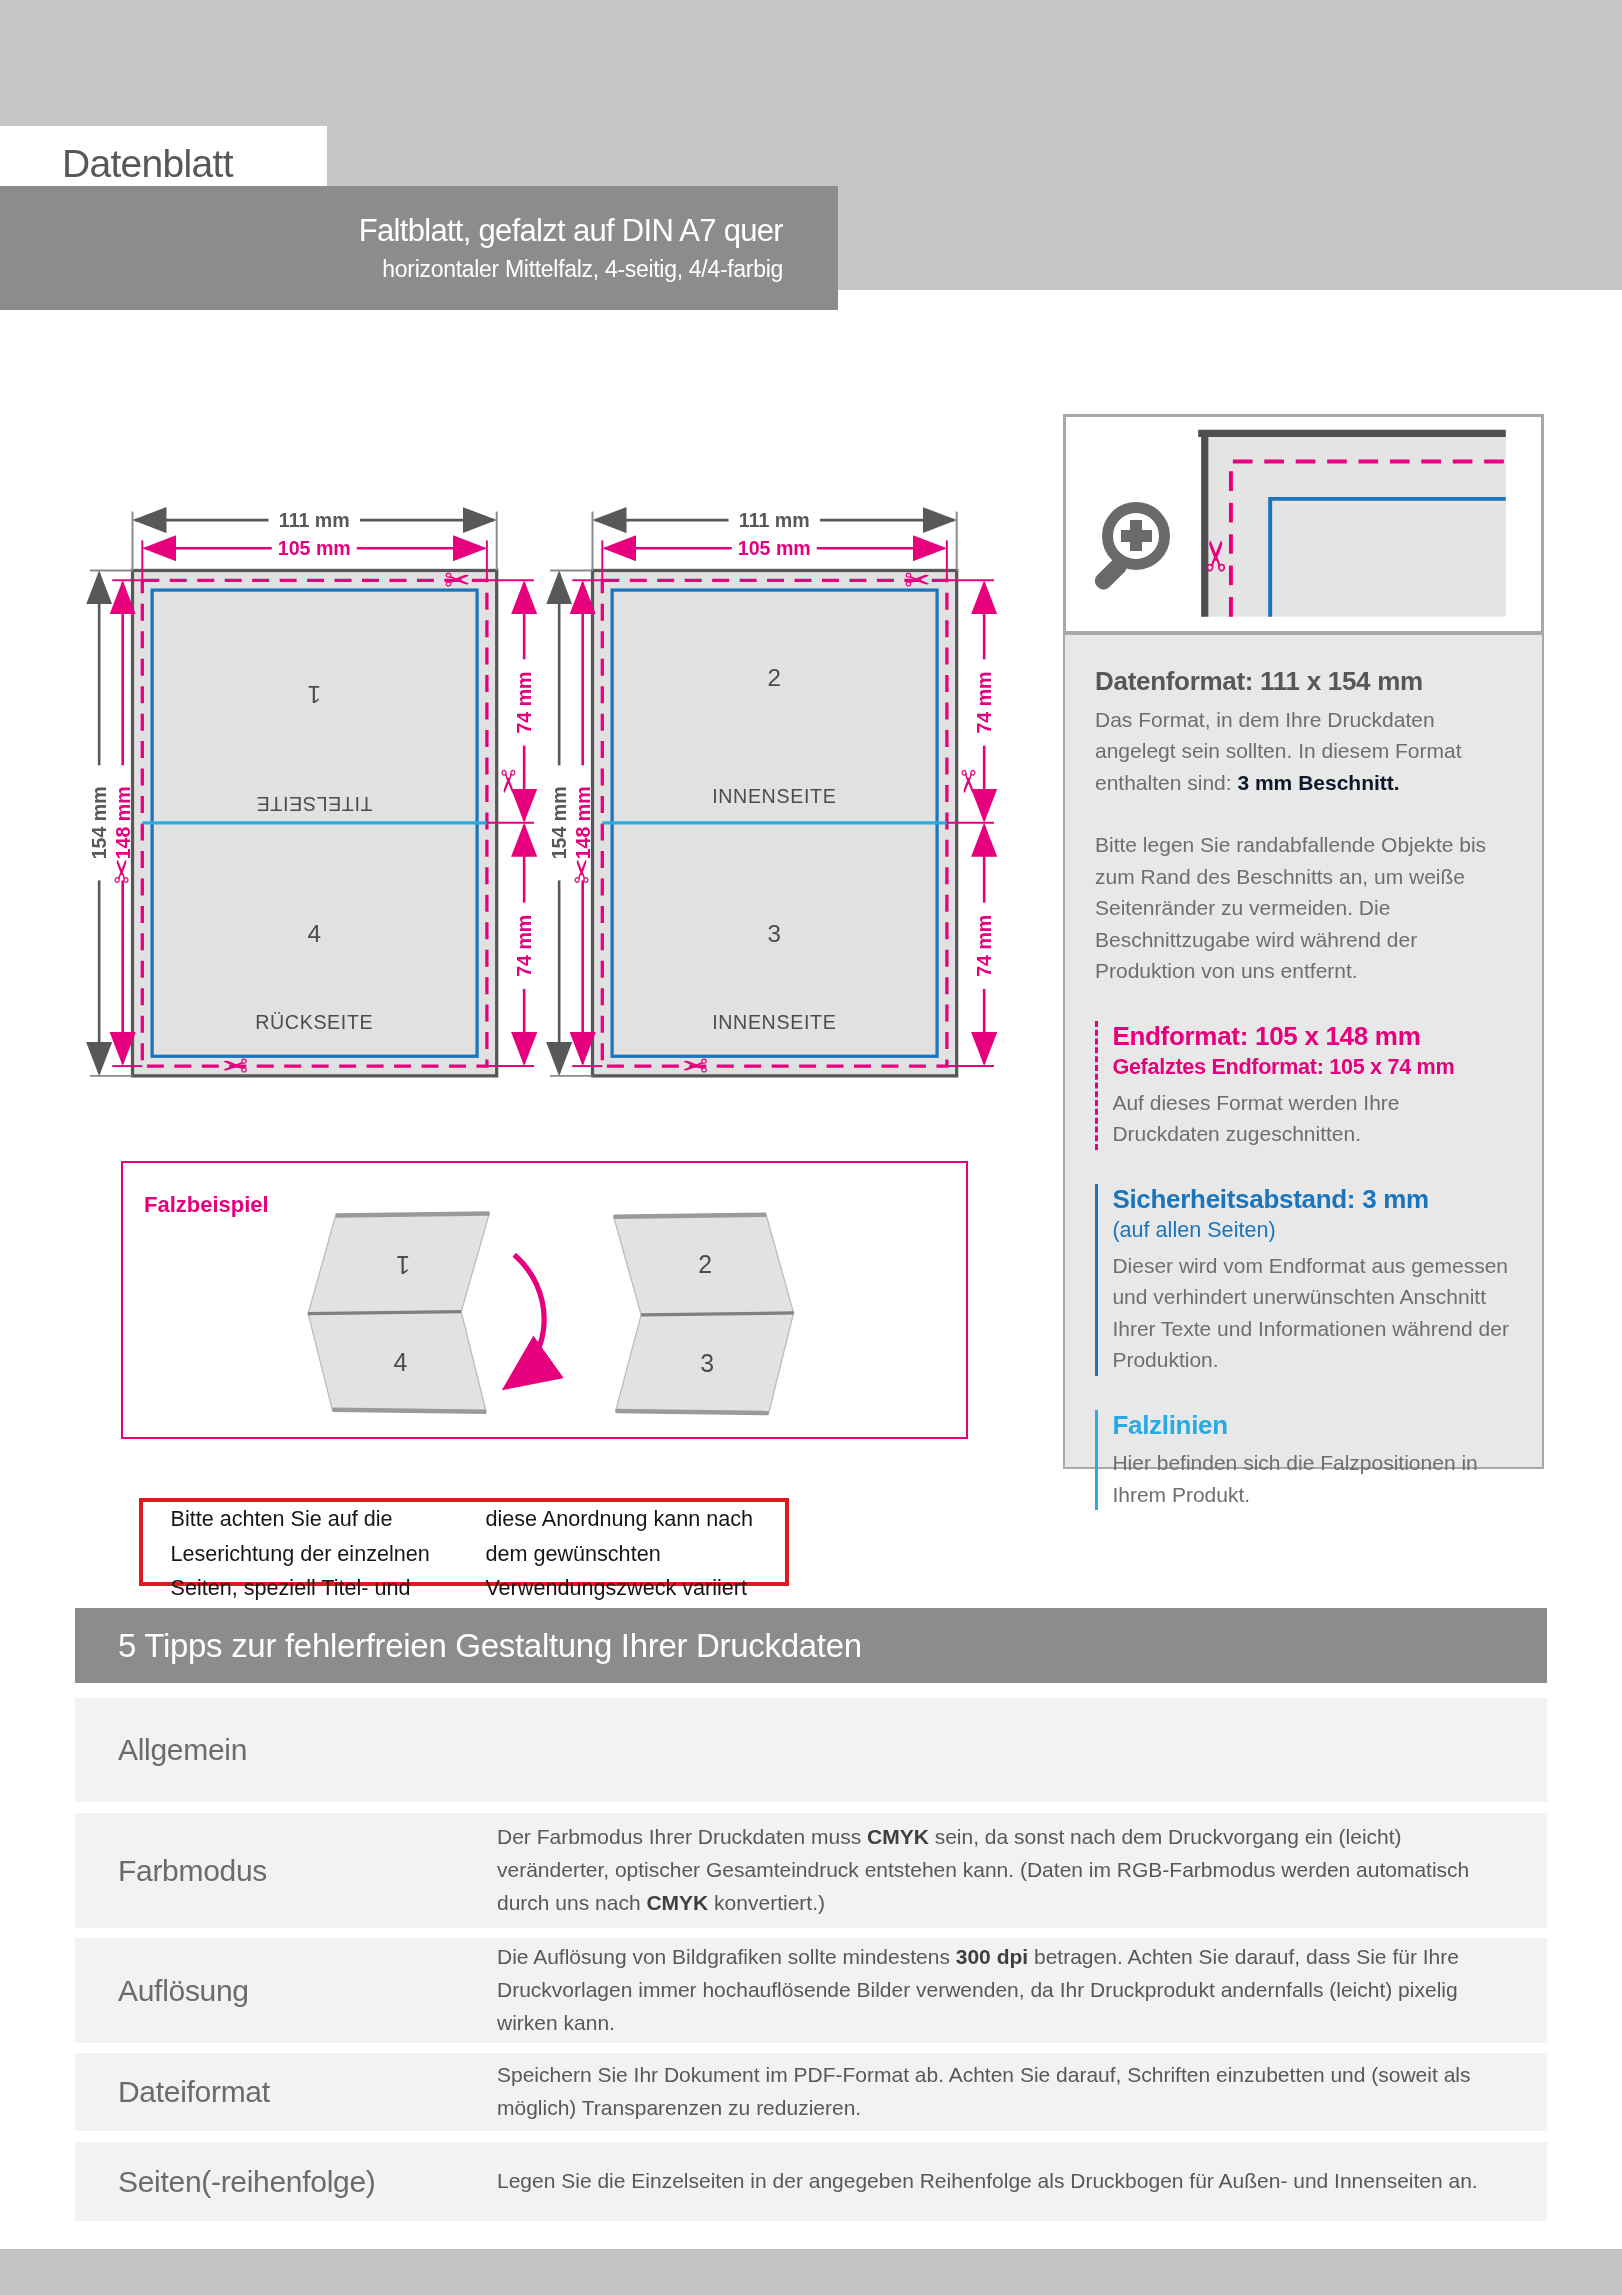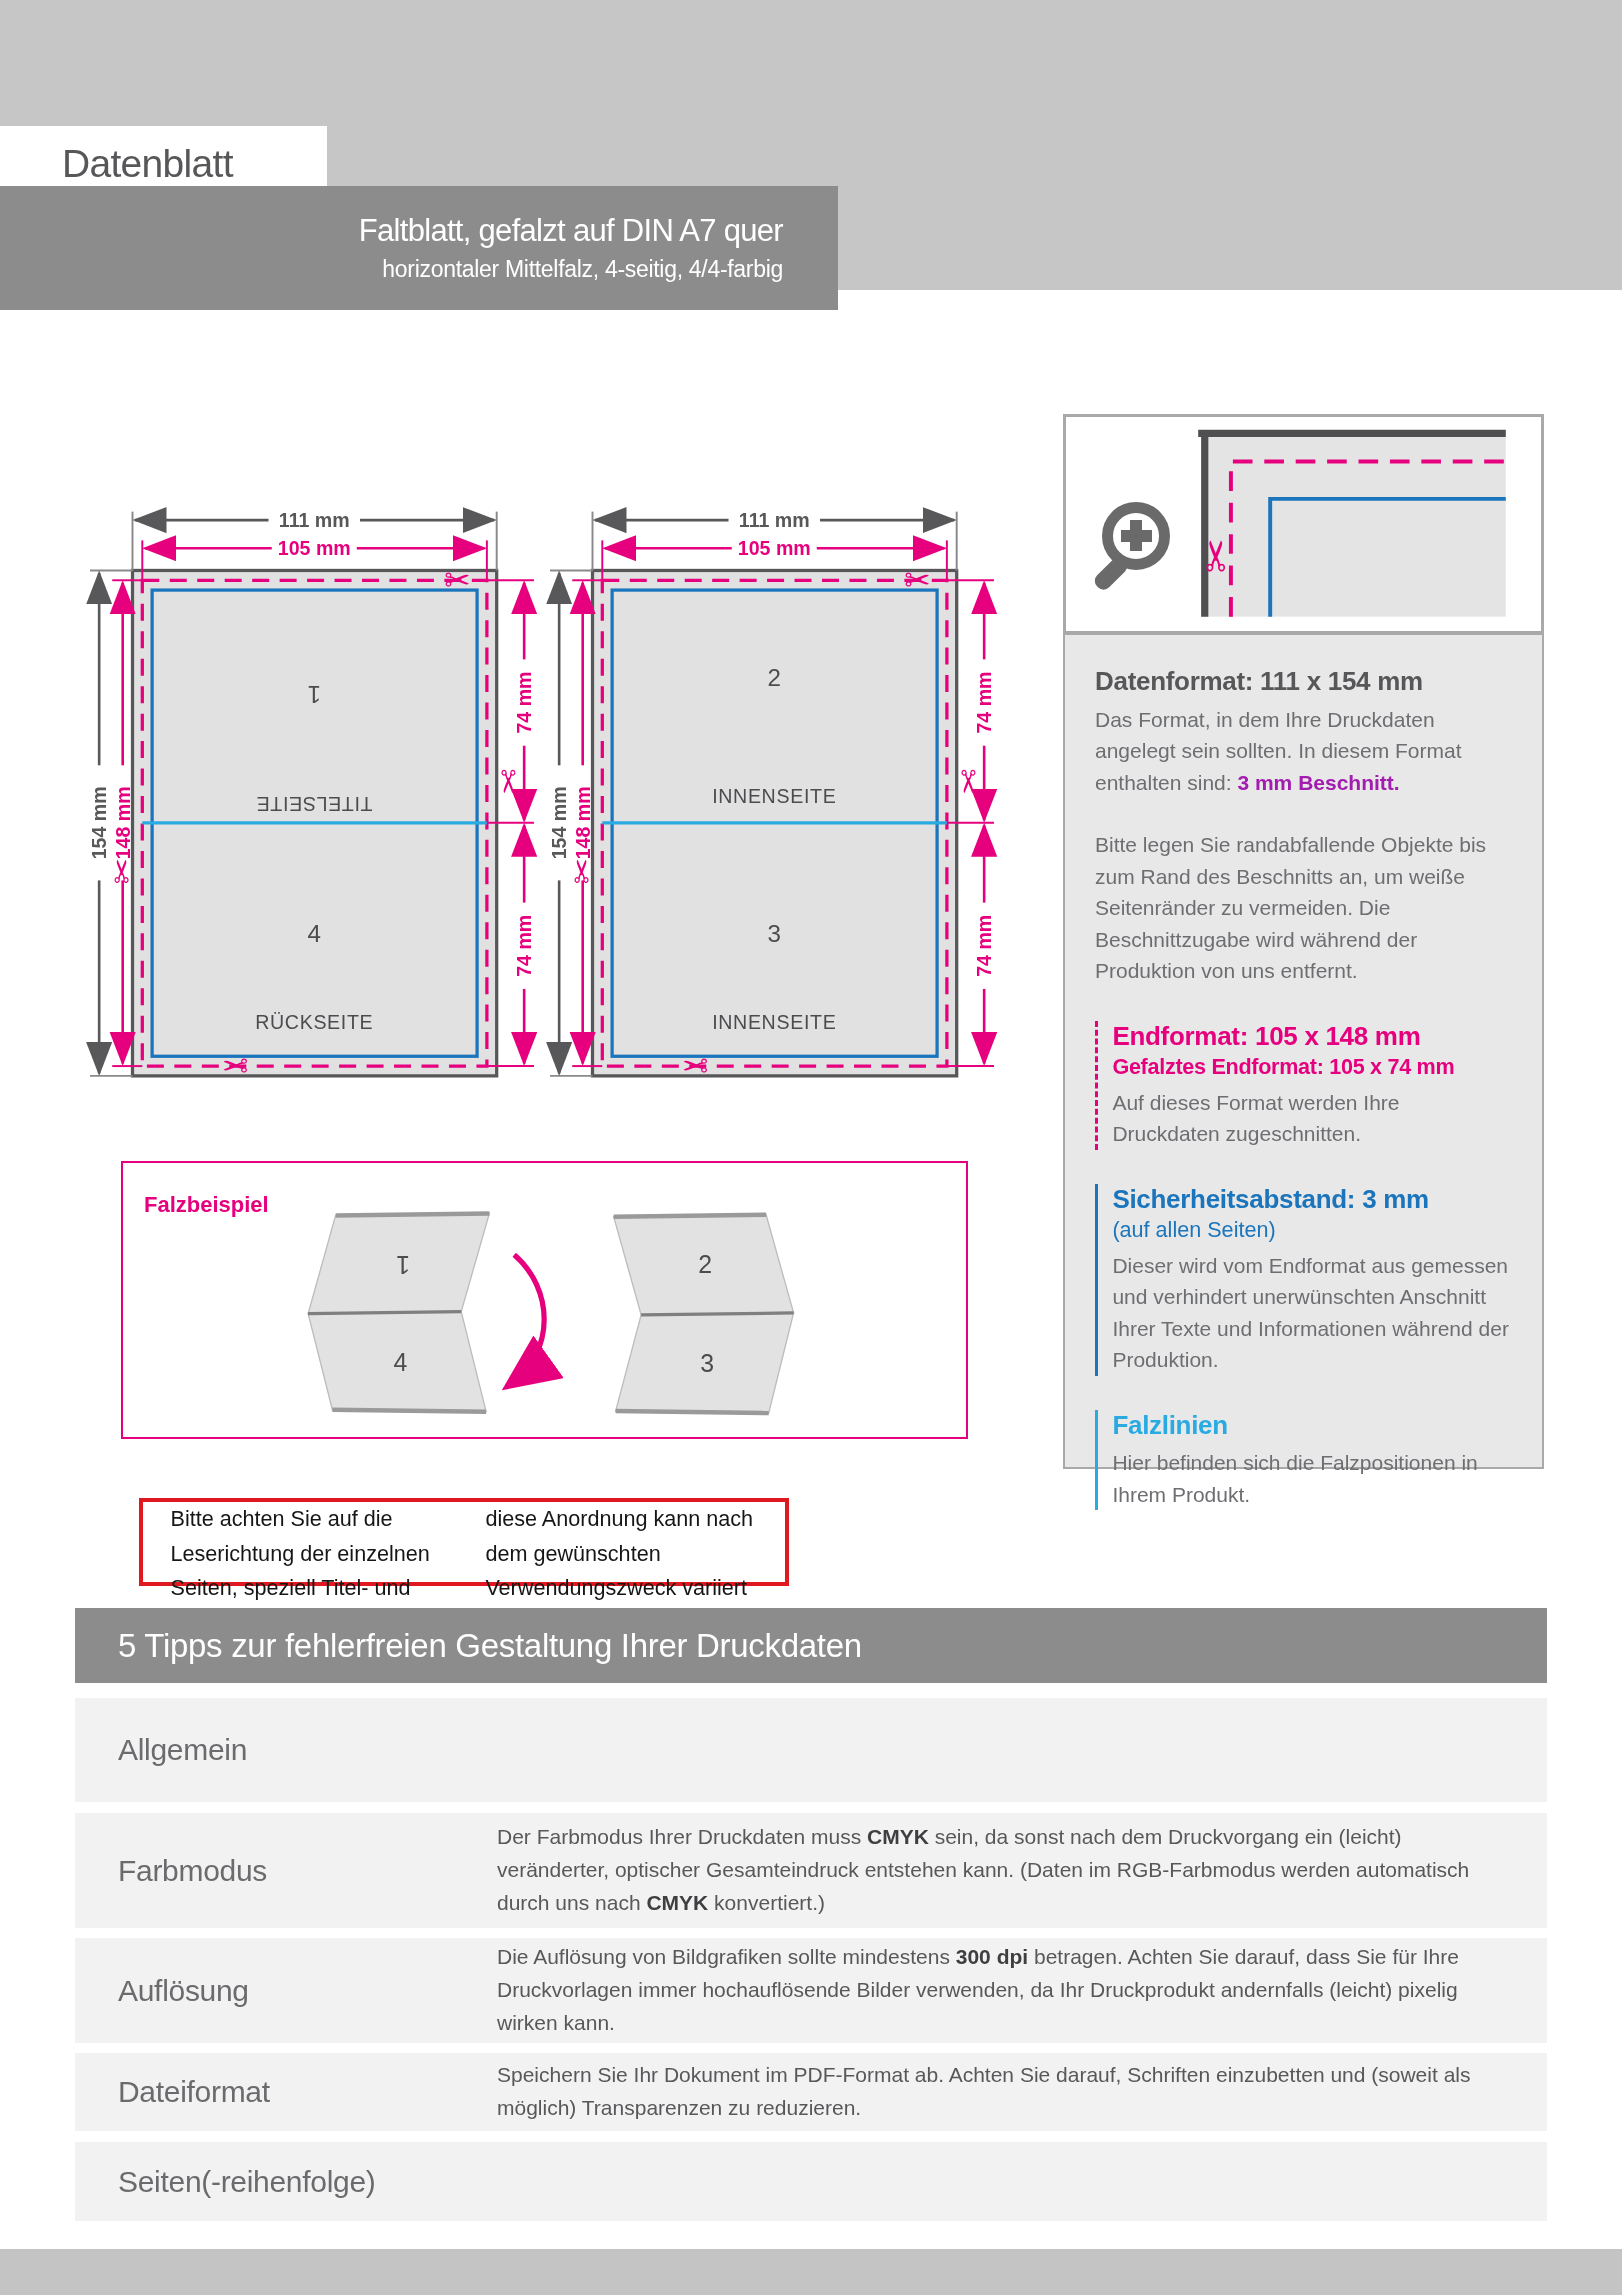--- a/index.html
+++ b/index.html
@@ -30,21 +30,21 @@
   .detailbox { position:absolute; left:1063px; top:414px; width:481px; height:220px; background:#ffffff; border:3.3px solid #a9a9a9; overflow:hidden; }
   .magnifier { position:absolute; left:31px; top:85px; width:79px; height:98px; }
   .mag-ring { position:absolute; left:5.2px; top:0; width:68px; height:68px; border:11px solid #6a6a6a; border-radius:50%; background:#ffffff; }
   .mag-plus-h { position:absolute; left:23.6px; top:28px; width:31px; height:11.8px; background:#6a6a6a; }
   .mag-plus-v { position:absolute; left:33px; top:18.3px; width:11.8px; height:31px; background:#6a6a6a; }
   .mag-handle { position:absolute; left:-5.2px; top:63px; width:38px; height:17px; background:#6a6a6a; border-radius:7.9px; transform:rotate(135deg); }
 
   .panel { position:absolute; left:1063px; top:633px; width:481px; height:836px; background:#e8e8e8; border:2.6px solid #a9a9a9; padding:31px 30px 18px 30px; }
   .panel h3 { font-size:26px; font-weight:bold; color:#57575a; margin-bottom:6.5px; letter-spacing:-0.3px; }
   .panel p { font-size:21px; color:#6d6e71; line-height:1.5; }
-  .panel p b { color:#a21caf; }
+  .panel p b { color:#0f172a; }
   .sect { margin-top:34px; padding-left:14.4px; }
   .sect.endformat { border-left:3.9px dashed #e6007e; }
   .sect.sicherheit { border-left:3.9px solid #1b75bc; }
   .sect.falzlinien { border-left:3.9px solid #29abe2; }
   .sect .t1m { font-size:26px; font-weight:bold; color:#e6007e; letter-spacing:-0.3px; }
   .sect .t2m { font-size:21.6px; font-weight:bold; color:#e6007e; margin-top:2.6px; letter-spacing:-0.3px; }
   .sect .t1b { font-size:26px; font-weight:bold; color:#1b75bc; letter-spacing:-0.3px; }
   .sect .t2b { font-size:21.6px; color:#1b75bc; margin-top:2.6px; }
   .sect .t1c { font-size:26px; font-weight:bold; color:#29abe2; letter-spacing:-0.3px; }
   .sect p { margin-top:6.5px; }
@@ -298,16 +298,17 @@
 <div id="row2" class="trow">
   <div class="lbl">Auflösung</div>
   <div class="txt"><span>Die Auflösung von Bildgrafiken sollte mindestens </span><b>300 dpi</b><span> betragen. Achten Sie darauf, dass Sie für Ihre Druckvorlagen immer hochauflösende Bilder verwenden, da Ihr Druckprodukt andernfalls (leicht) pixelig wirken kann.</span></div>
 </div>
 <div id="row3" class="trow">
   <div class="lbl">Dateiformat</div>
   <div class="txt"><span>Speichern Sie Ihr Dokument im PDF-Format ab. Achten Sie darauf, Schriften einzubetten und (soweit als möglich) Transparenzen zu reduzieren.</span></div>
 </div>
 <div id="row4" class="trow">
   <div class="lbl">Seiten(-reihenfolge)</div>
+  <div class="txt"><span>Legen Sie die Einzelseiten in der angegeben Reihenfolge als Druckbogen für Außen- und Innenseiten an.</span></div>
 </div>
 
 <div class="footer"></div>
 
 
 </body></html>

